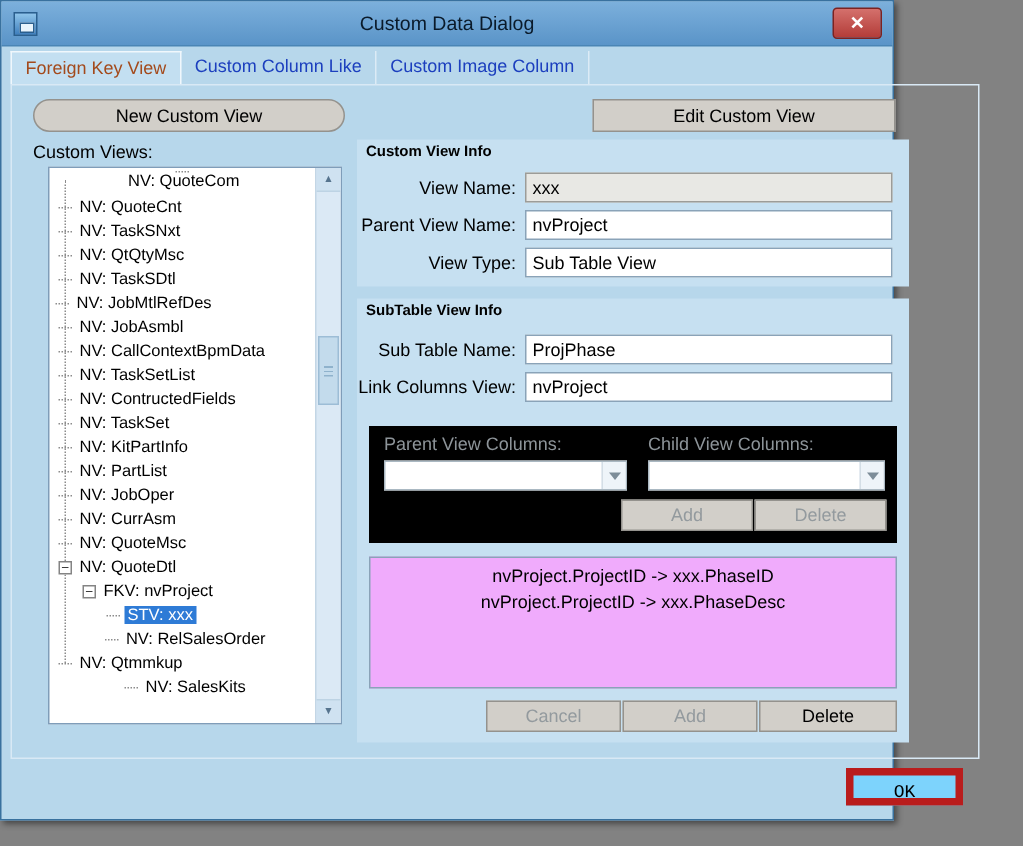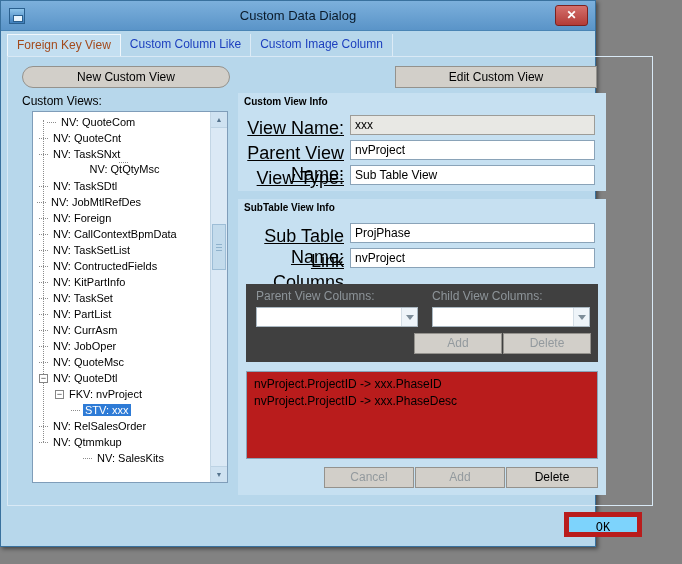--- a/index.html
+++ b/index.html
@@ -105,44 +105,44 @@
     position:absolute; left:1px; right:1px; top:112px; height:46px;
     background:#c3dbec; border:1px solid #9dbdd6;
   }
   .scroll-thumb::after {
     content:''; position:absolute; left:3px; right:3px; top:19px; height:7px;
     background:repeating-linear-gradient(180deg,#8fb2cc 0,#8fb2cc 1px,transparent 1px,transparent 3px);
   }
   
   .group { position:absolute; background:#c6e0f1; }
   .group-header { position:absolute; left:6px; top:3px; font-weight:bold; font-size:10px; }
-  .flabel { position:absolute; width:106px; text-align:right; font-size:18px;text-decoration:underline; }
+  .flabel { position:absolute; width:106px; text-align:right; font-size:12px; }
   .field {
     position:absolute; height:20px; background:#fff;
     border:1px solid #8aa3b8; font-size:12px; padding:0 4px;
     font-family:inherit; color:#000; outline:none;
   }
   .field.ro { background:#e8e8e4; border-color:#9c9c98; }
   .inner-panel {
     position:absolute; left:8px; top:85px; width:352px; height:78px;
-    background:#404040;
+    background:#000000;
   }
   .glabel { position:absolute; font-size:12px; color:#8d9499; }
   .combo { position:absolute; height:20px; background:#fff; border:1px solid #aab8c2; }
   .combo-arrow {
     position:absolute; right:0; top:0; bottom:0; width:16px;
     background:#eef4f9; border-left:1px solid #d4dee6;
   }
   .combo-arrow::after {
     content:''; position:absolute; left:4px; top:7px;
     border:4px solid transparent; border-top:5px solid #7d8d99;
   }
   .listbox {
     position:absolute; left:8px; top:172px; width:352px; height:88px;
-    background:#b91c1c; border:1px solid #8aa3b8; padding:4px 7px; overflow:hidden;
+    background:#f0abfc; border:1px solid #8aa3b8; padding:4px 7px; overflow:hidden;text-align:center;
   }
   .link-row { font-size:12px; line-height:17px; white-space:nowrap; }
 </style>
 </head>
 <body>
 
 <div class="dialog">
 
   <div class="titlebar">
     <div class="app-icon"></div>
@@ -157,97 +157,97 @@
   </div>
 
   <div class="tabpage">
 
     <div class="btn" style="left:14px;top:9px;width:208px;height:22px;line-height:20px;border-radius:11px;">New Custom View</div>
 
     <div class="caption">Custom Views:</div>
 
     <div class="tree">
       <div class="tree-list">
-          <div class="tree-row" style="padding-left: 14px;">
+          <div class="tree-row" style="padding-left: 2px; flex-direction: column;">
             <span class="conn"></span>
             <span class="tlabel">NV: QuoteCom</span>
           </div>
           <div class="tree-row" style="padding-left: 6px;">
             <span class="conn"></span>
             <span class="tlabel">NV: QuoteCnt</span>
           </div>
           <div class="tree-row" style="padding-left: 6px;">
             <span class="conn"></span>
             <span class="tlabel">NV: TaskSNxt</span>
           </div>
-          <div class="tree-row" style="padding-left: 6px; flex-direction: column;">
+          <div class="tree-row" style="padding-left: 6px;">
             <span class="conn"></span>
             <span class="tlabel">NV: QtQtyMsc</span>
           </div>
           <div class="tree-row" style="padding-left: 6px;">
             <span class="conn"></span>
             <span class="tlabel">NV: TaskSDtl</span>
           </div>
           <div class="tree-row" style="padding-left: 4px;">
             <span class="conn"></span>
             <span class="tlabel">NV: JobMtlRefDes</span>
           </div>
           <div class="tree-row" style="padding-left: 6px;">
             <span class="conn"></span>
-            <span class="tlabel">NV: Foreign</span>
+            <span class="tlabel">NV: JobAsmbl</span>
           </div>
           <div class="tree-row" style="padding-left: 6px;">
             <span class="conn"></span>
             <span class="tlabel">NV: CallContextBpmData</span>
           </div>
           <div class="tree-row" style="padding-left: 6px;">
             <span class="conn"></span>
             <span class="tlabel">NV: TaskSetList</span>
           </div>
           <div class="tree-row" style="padding-left: 6px;">
             <span class="conn"></span>
             <span class="tlabel">NV: ContructedFields</span>
           </div>
           <div class="tree-row" style="padding-left: 6px;">
             <span class="conn"></span>
+            <span class="tlabel">NV: TaskSet</span>
+          </div>
+          <div class="tree-row" style="padding-left: 6px;">
+            <span class="conn"></span>
             <span class="tlabel">NV: KitPartInfo</span>
           </div>
           <div class="tree-row" style="padding-left: 6px;">
             <span class="conn"></span>
-            <span class="tlabel">NV: TaskSet</span>
-          </div>
-          <div class="tree-row" style="padding-left: 6px;">
-            <span class="conn"></span>
             <span class="tlabel">NV: PartList</span>
           </div>
           <div class="tree-row" style="padding-left: 6px;">
             <span class="conn"></span>
+            <span class="tlabel">NV: JobOper</span>
+          </div>
+          <div class="tree-row" style="padding-left: 6px;">
+            <span class="conn"></span>
             <span class="tlabel">NV: CurrAsm</span>
-          </div>
-          <div class="tree-row" style="padding-left: 6px;">
-            <span class="conn"></span>
-            <span class="tlabel">NV: JobOper</span>
           </div>
           <div class="tree-row" style="padding-left: 6px;">
             <span class="conn"></span>
             <span class="tlabel">NV: QuoteMsc</span>
           </div>
           <div class="tree-row" style="padding-left: 6px;">
             <span class="expbox">−</span>
             <span class="tlabel">NV: QuoteDtl</span>
           </div>
           <div class="tree-row" style="padding-left: 22px;">
             <span class="expbox">−</span>
             <span class="tlabel">FKV: nvProject</span>
           </div>
           <div class="tree-row sel" style="padding-left: 38px;">
             <span class="conn"></span>
             <span class="tlabel">STV: xxx</span>
           </div>
-          <div class="tree-row" style="padding-left: 6px;">
+          <div class="tree-row" style="padding-left: 6px; justify-content: center;">
             <span class="conn"></span>
             <span class="tlabel">NV: RelSalesOrder</span>
           </div>
           <div class="tree-row" style="padding-left: 6px;">
             <span class="conn"></span>
             <span class="tlabel">NV: Qtmmkup</span>
           </div>
           <div class="tree-row" style="padding-left: 6px; justify-content: center;">
             <span class="conn"></span>
             <span class="tlabel">NV: SalesKits</span>

